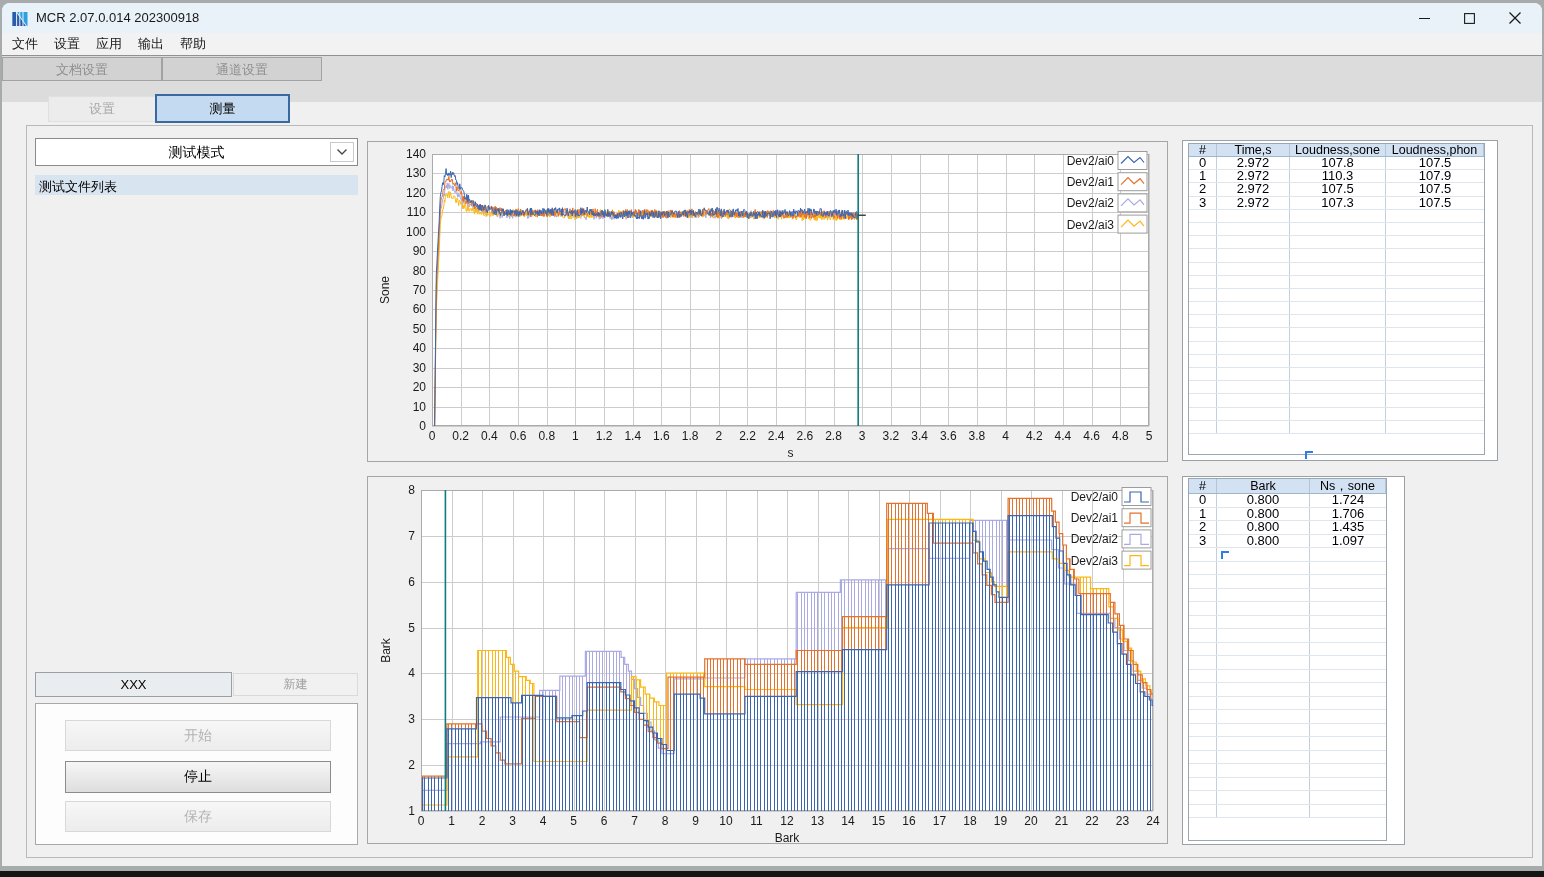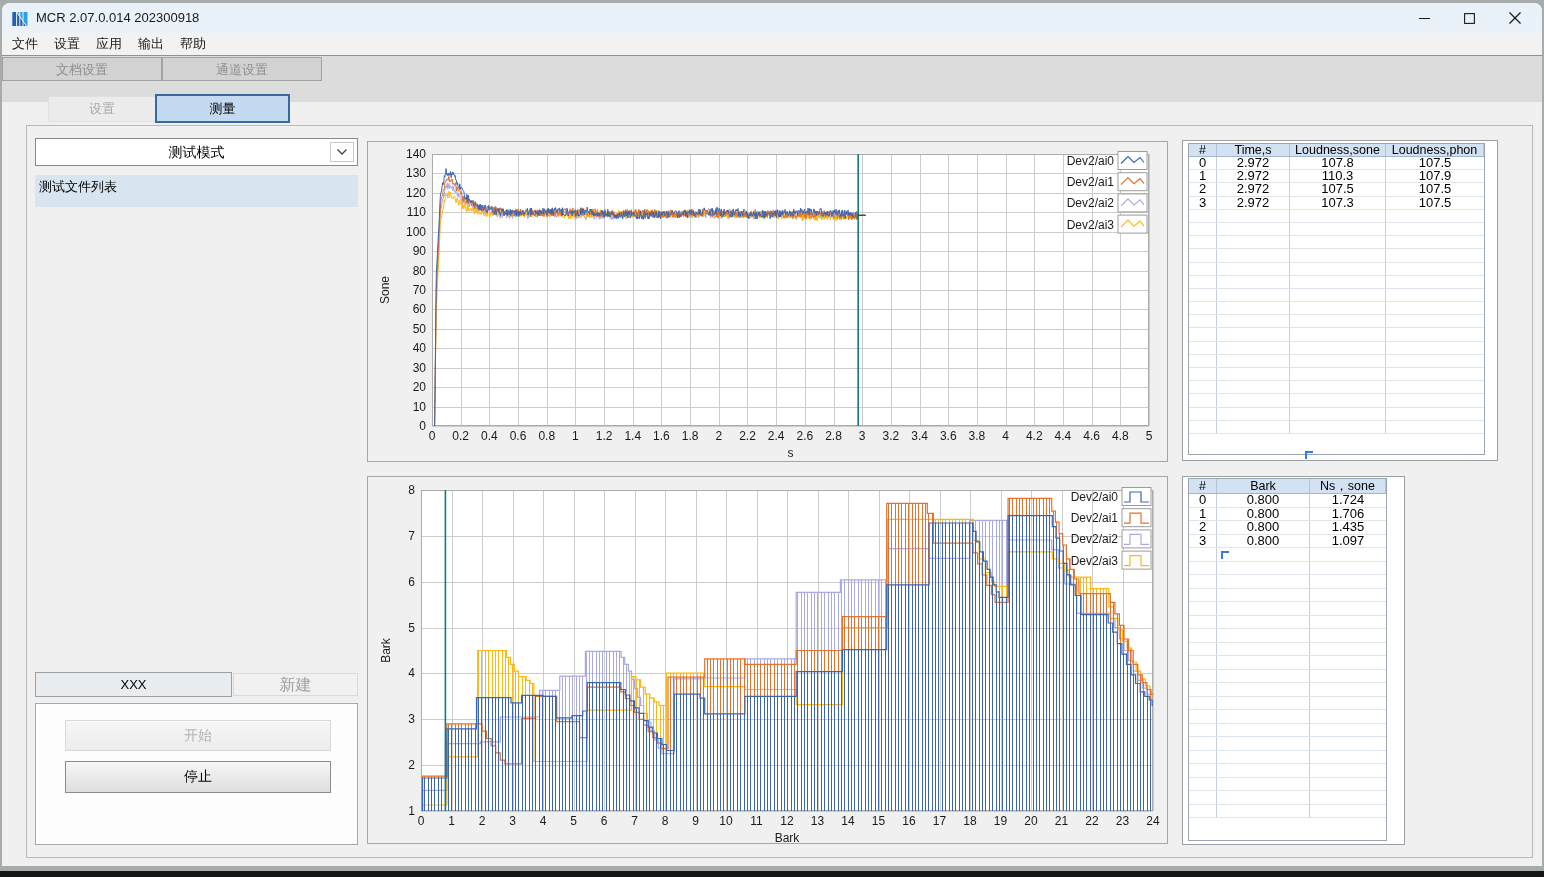--- a/index.html
+++ b/index.html
@@ -25,25 +25,25 @@
   
   .subbtn{box-sizing:border-box;text-align:center;font-size:13px;}
   #subbtn-settings{left:46px;top:93px;width:108px;height:26px;line-height:24px;background:#ececec;border:1px solid #e0e0e0;color:#a8a8a8;}
   #subbtn-measure{left:153px;top:91px;width:135px;height:29px;line-height:25px;background:#c3daf0;border:2px solid #37699e;color:#000;}
   
   #groupbox{left:24px;top:122px;width:1507px;height:733px;border:1px solid #b9b9b9;box-sizing:border-box;}
   
   #combo{left:33px;top:135px;width:323px;height:28px;background:#fff;border:1px solid #8a8a8a;box-sizing:border-box;}
   #combo-value{width:100%;text-align:center;line-height:26px;font-size:14px;color:#000;}
   #combo-arrow{position:absolute;right:3px;top:3px;bottom:3px;width:22px;border:1px solid #c9c9c9;display:flex;align-items:center;justify-content:center;background:#fff;}
-  #list-header{left:33px;top:172px;width:323px;height:32px;background:#d9e4f1;font-size:13px;color:#000;line-height:24px;padding-left:4px;box-sizing:border-box;}
+  #list-header{left:33px;top:172px;width:323px;height:20px;background:#d9e4f1;font-size:13px;color:#000;line-height:24px;padding-left:4px;box-sizing:border-box;}
   #listbox{left:33px;top:196px;width:323px;height:466px;background:#fff;border:1px solid #83888f;box-sizing:border-box;}
   .list-item{position:absolute;left:1px;right:2px;top:2px;height:18px;line-height:18px;font-size:13px;color:#000;padding-left:8px;}
   #btn-xxx{left:33px;top:669px;width:197px;height:25px;line-height:23px;background:#e9edf0;border:1px solid #99a1a8;box-sizing:border-box;text-align:center;font-size:13px;color:#000;}
-  #btn-new{left:231px;top:670px;width:125px;height:23px;line-height:21px;background:#f1f1f1;border:1px solid #dadada;box-sizing:border-box;text-align:center;font-size:16px;color:#a0a0a0;}
+  #btn-new{left:231px;top:670px;width:125px;height:23px;line-height:21px;background:#f1f1f1;border:1px solid #dadada;box-sizing:border-box;text-align:center;font-size:12px;color:#a0a0a0;}
   #ctrl-panel{left:33px;top:700px;width:323px;height:142px;background:#fdfdfd;border:1px solid #a8a8a8;box-sizing:border-box;}
   .bigbtn{position:absolute;left:29px;width:266px;height:31px;box-sizing:border-box;text-align:center;font-size:14px;line-height:29px;}
   #btn-start{top:16px;background:linear-gradient(#f7f7f7,#ececec);border:1px solid #d8d8d8;color:#b3b3b3;}
   #btn-stop{top:57px;height:32px;background:linear-gradient(#f6f6f6,#dedede);border:1px solid #8c8c8c;color:#000;}
   #btn-save{top:97px;background:linear-gradient(#f7f7f7,#ececec);border:1px solid #d8d8d8;color:#b3b3b3;}
   
   #chart1-panel{left:365px;top:138px;width:801px;height:321px;background:#f0f0f0;border:1px solid #a6a6a6;box-sizing:border-box;}
   #chart2-panel{left:365px;top:473px;width:801px;height:368px;background:#f0f0f0;border:1px solid #a6a6a6;box-sizing:border-box;}
   
   #table1-panel{left:1180px;top:137px;width:316px;height:321px;background:#fff;border:1px solid #9aa0a6;box-sizing:border-box;}
@@ -122,20 +122,21 @@
             <polyline points="0.5,0.5 5,5 9.5,0.5" fill="none" stroke="#444" stroke-width="1.3"></polyline>
           </svg>
       </div>
     </div>
     <div id="list-header" class="abs">测试文件列表</div>
     <div id="btn-xxx" class="abs">XXX</div>
     <div id="btn-new" class="abs">新建</div>
     <div id="ctrl-panel" class="abs">
       <div id="btn-start" class="bigbtn">开始</div>
       <div id="btn-stop" class="bigbtn">停止</div>
+      <div id="btn-save" class="bigbtn">保存</div>
     </div>
 
     <div id="chart1-panel" class="abs">
         <svg width="799" height="319" viewBox="0 0 799 319">
           <rect x="64" y="12" width="717" height="272" fill="#ffffff" stroke="none"></rect>
           <g stroke="#cccccc" stroke-width="1">
             <line x1="64.5" y1="12" x2="64.5" y2="284"></line>
             <line x1="93.5" y1="12" x2="93.5" y2="284"></line>
             <line x1="121.5" y1="12" x2="121.5" y2="284"></line>
             <line x1="150.5" y1="12" x2="150.5" y2="284"></line>

